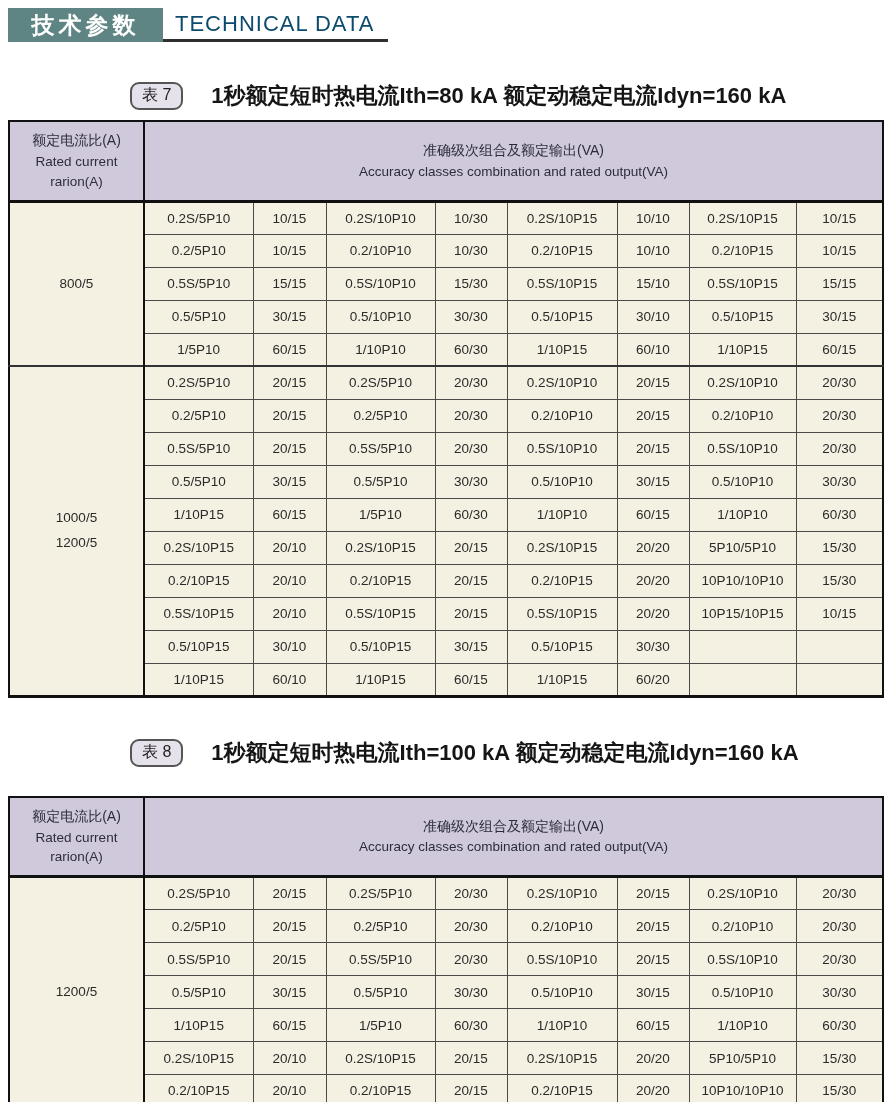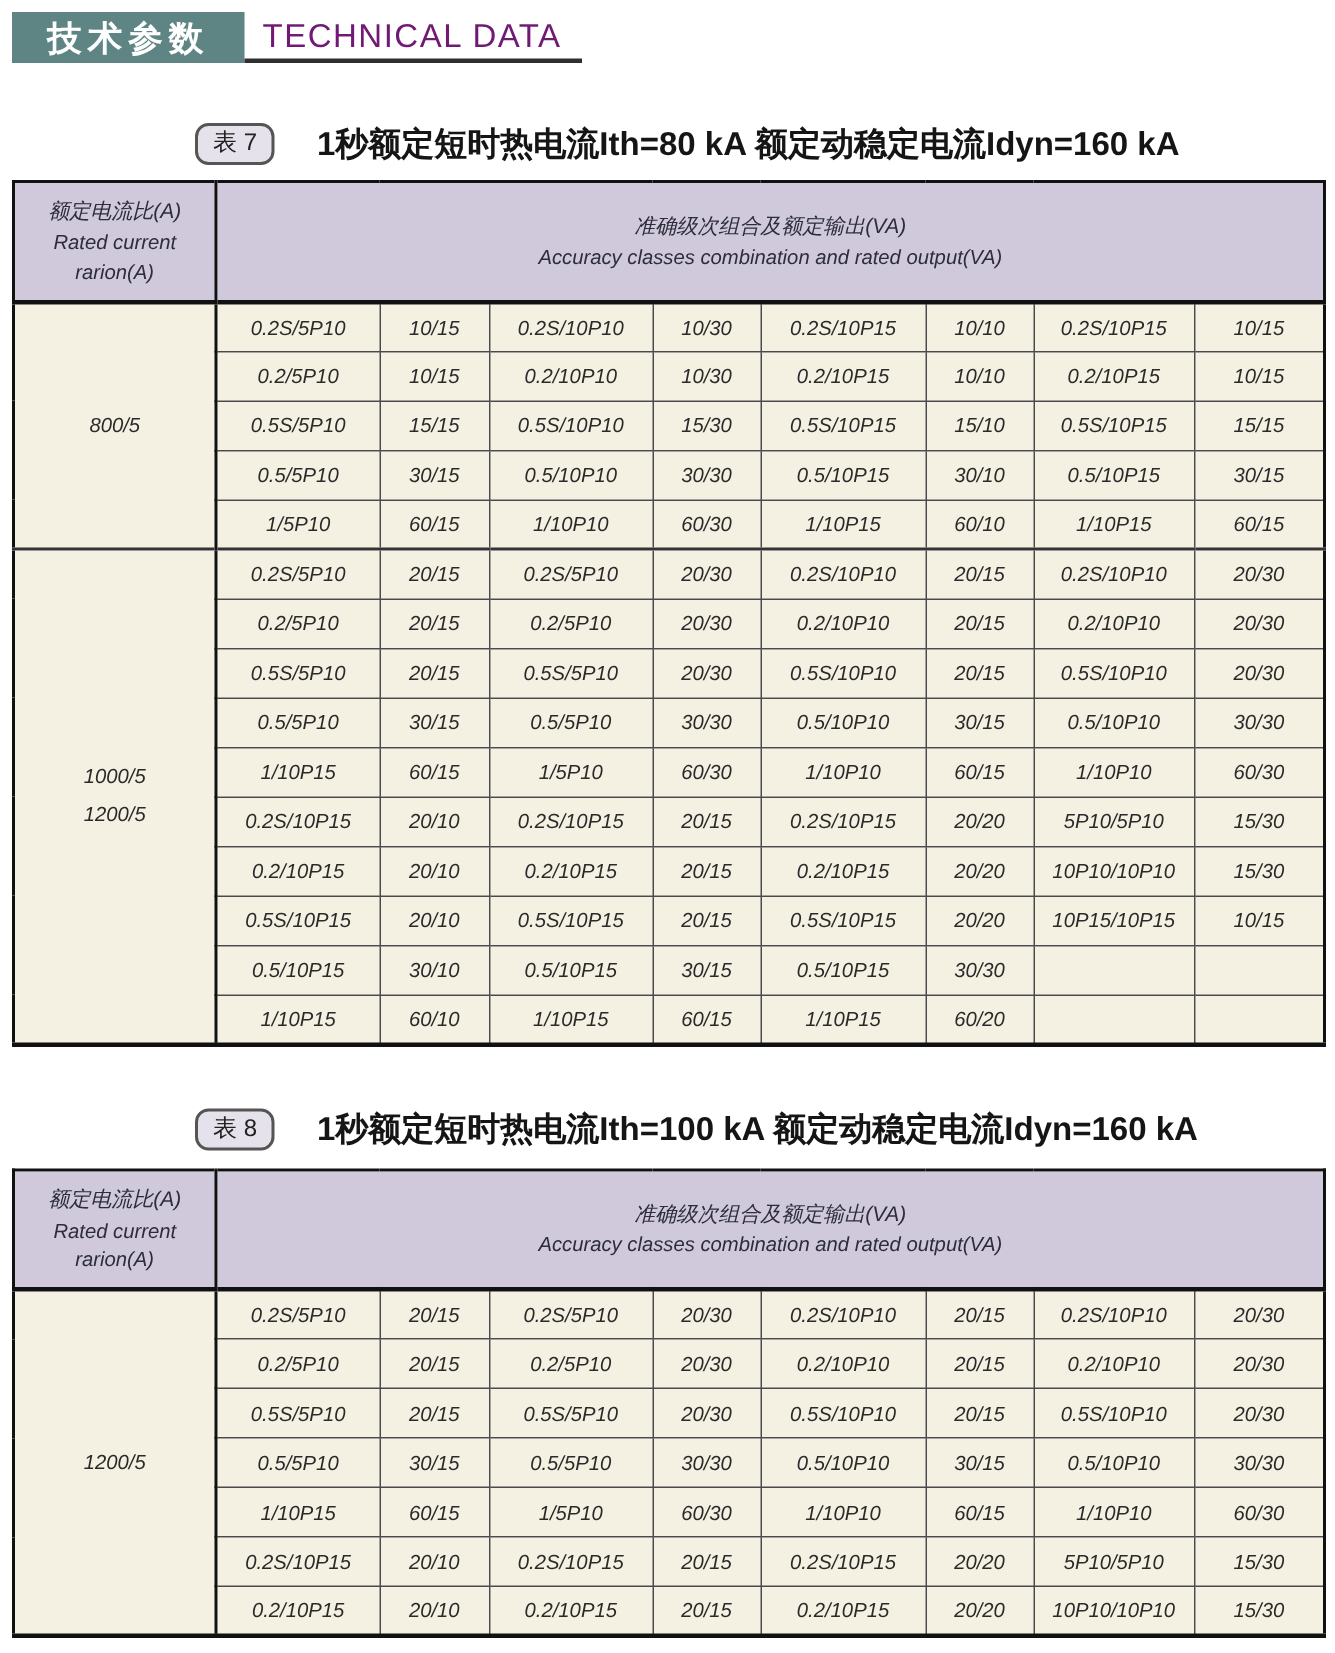--- a/index.html
+++ b/index.html
@@ -43,33 +43,33 @@
     display: flex;
     align-items: center;
     justify-content: center;
   }
   .en-title-block {
     border-bottom: 3px solid #2f2f2f;
     display: flex;
     align-items: center;
     padding: 0 14px 0 12px;
     font-size: 22px;
-    color: #701a75;
+    color: #0c4a6e;
     letter-spacing: 1px;
   }
 
   
   .table-title {
     display: flex;
     align-items: center;
     margin-left: 130px;
     gap: 28px;
   }
   .table-title.first { margin-top: 39px; margin-bottom: 9px; }
-  .table-title.second { margin-top: 40px; margin-bottom: 11px; }
+  .table-title.second { margin-top: 40px; margin-bottom: 28px; }
   .badge {
     border: 2px solid #555;
     border-radius: 9px;
     background: #e6e2ec;
     padding: 1px 10px 2px 10px;
     font-size: 16px;
     color: #222;
     white-space: nowrap;
   }
   .title-text {
@@ -80,21 +80,20 @@
   }
 
   
   table.data-table {
     border-collapse: collapse;
     table-layout: fixed;
     width: 874px;
     margin-left: 8px;
     border: 2px solid var(--frame-line);
     border-bottom-width: 3px;
-    font-style: italic;
   }
   table.data-table th,
   table.data-table td {
     border: 1px solid var(--grid-line);
     text-align: center;
     vertical-align: middle;
     overflow: hidden;
   }
   table.data-table thead th {
     background: var(--header-lavender);

